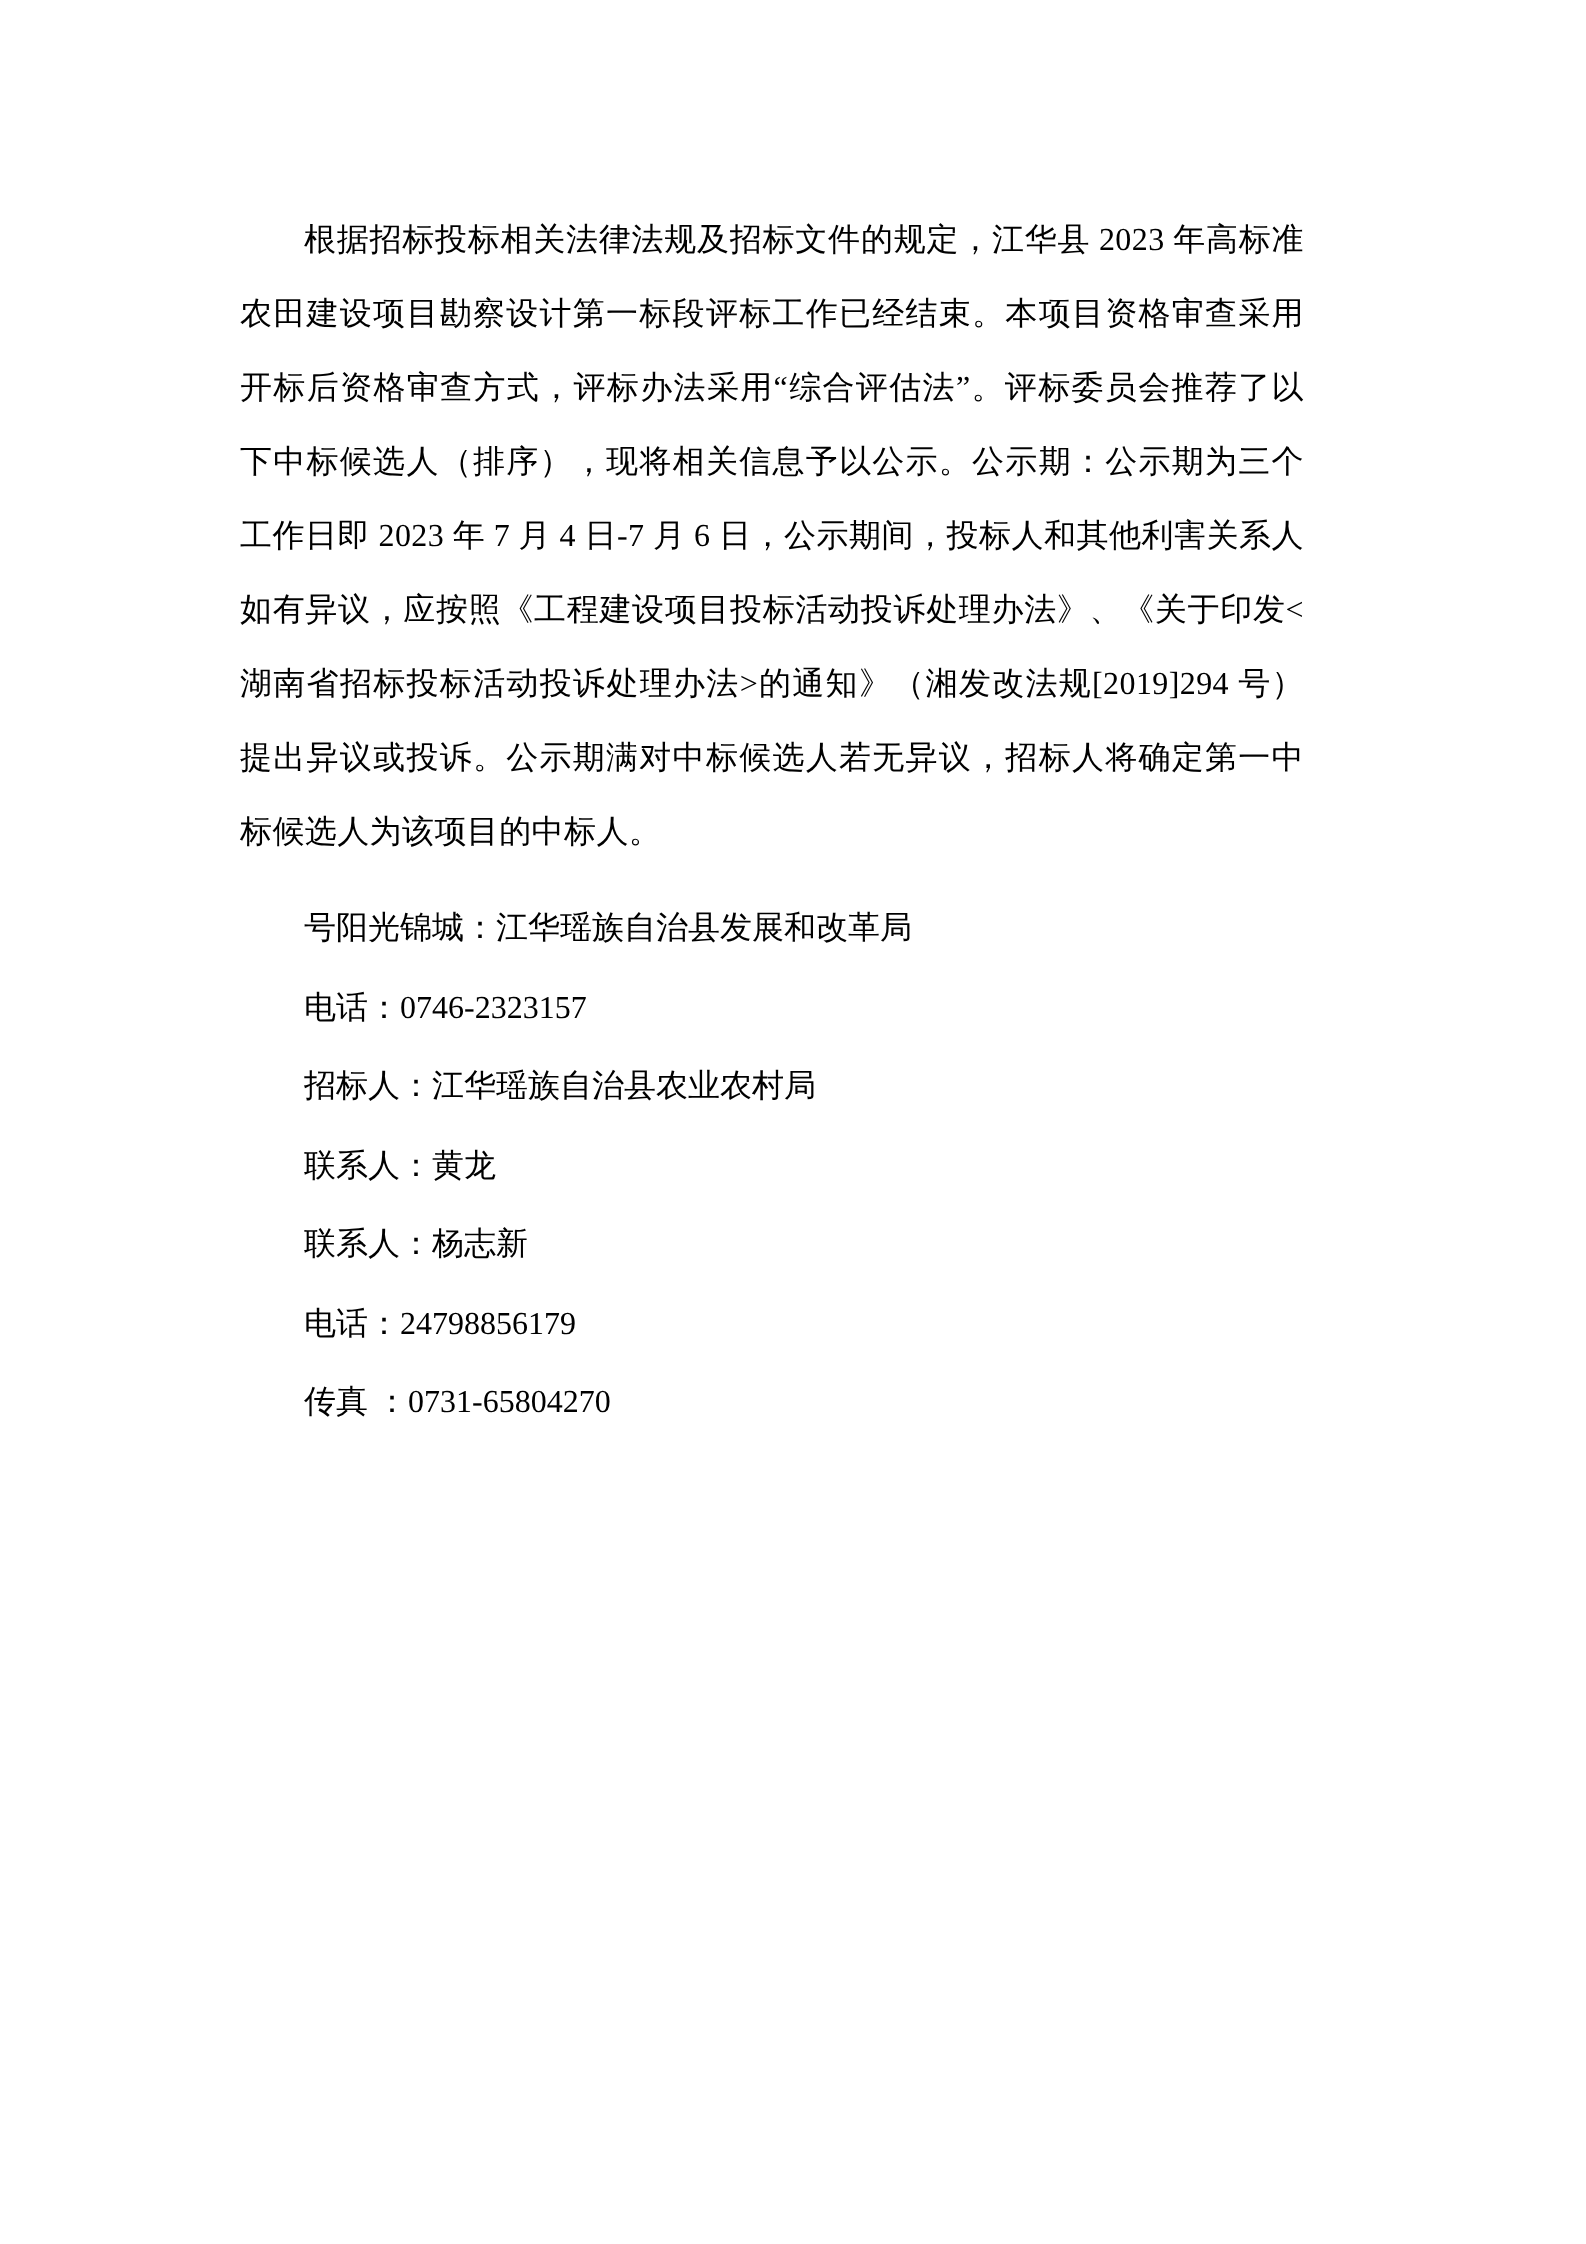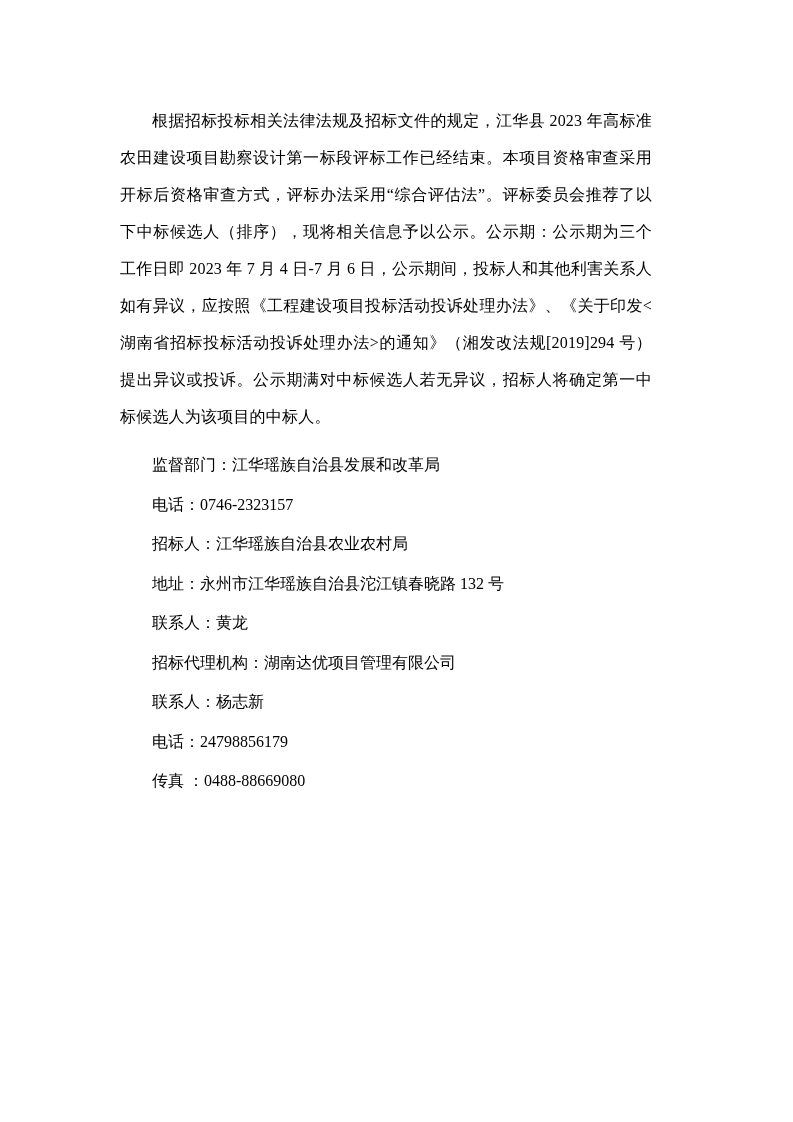--- a/index.html
+++ b/index.html
@@ -35,24 +35,22 @@
     }
   </style>
 </head>
 <body>
 
 <div class="page">
 
   <p class="body-para">根据招标投标相关法律法规及招标文件的规定，江华县 2023 年高标准农田建设项目勘察设计第一标段评标工作已经结束。本项目资格审查采用开标后资格审查方式，评标办法采用“综合评估法”。评标委员会推荐了以下中标候选人（排序），现将相关信息予以公示。公示期：公示期为三个工作日即 2023 年 7 月 4 日-7 月 6 日，公示期间，投标人和其他利害关系人如有异议，应按照《工程建设项目投标活动投诉处理办法》、《关于印发&lt;湖南省招标投标活动投诉处理办法&gt;的通知》（湘发改法规[2019]294 号）提出异议或投诉。公示期满对中标候选人若无异议，招标人将确定第一中标候选人为该项目的中标人。</p>
 
   <div class="contact-block">
-    <p class="contact-line">监督部门：江华瑶族自治县发展和改革局</p>
+    <p class="contact-line">号阳光锦城：江华瑶族自治县发展和改革局</p>
     <p class="contact-line">电话：0746-2323157</p>
     <p class="contact-line">招标人：江华瑶族自治县农业农村局</p>
-    <p class="contact-line">地址：永州市江华瑶族自治县沱江镇春晓路 132 号</p>
     <p class="contact-line">联系人：黄龙</p>
-    <p class="contact-line">招标代理机构：湖南达优项目管理有限公司</p>
     <p class="contact-line">联系人：杨志新</p>
     <p class="contact-line">电话：24798856179</p>
-    <p class="contact-line">传真 ：0488-88669080</p>
+    <p class="contact-line">传真 ：0731-65804270</p>
   </div>
 
 </div>
 
 </body></html>

